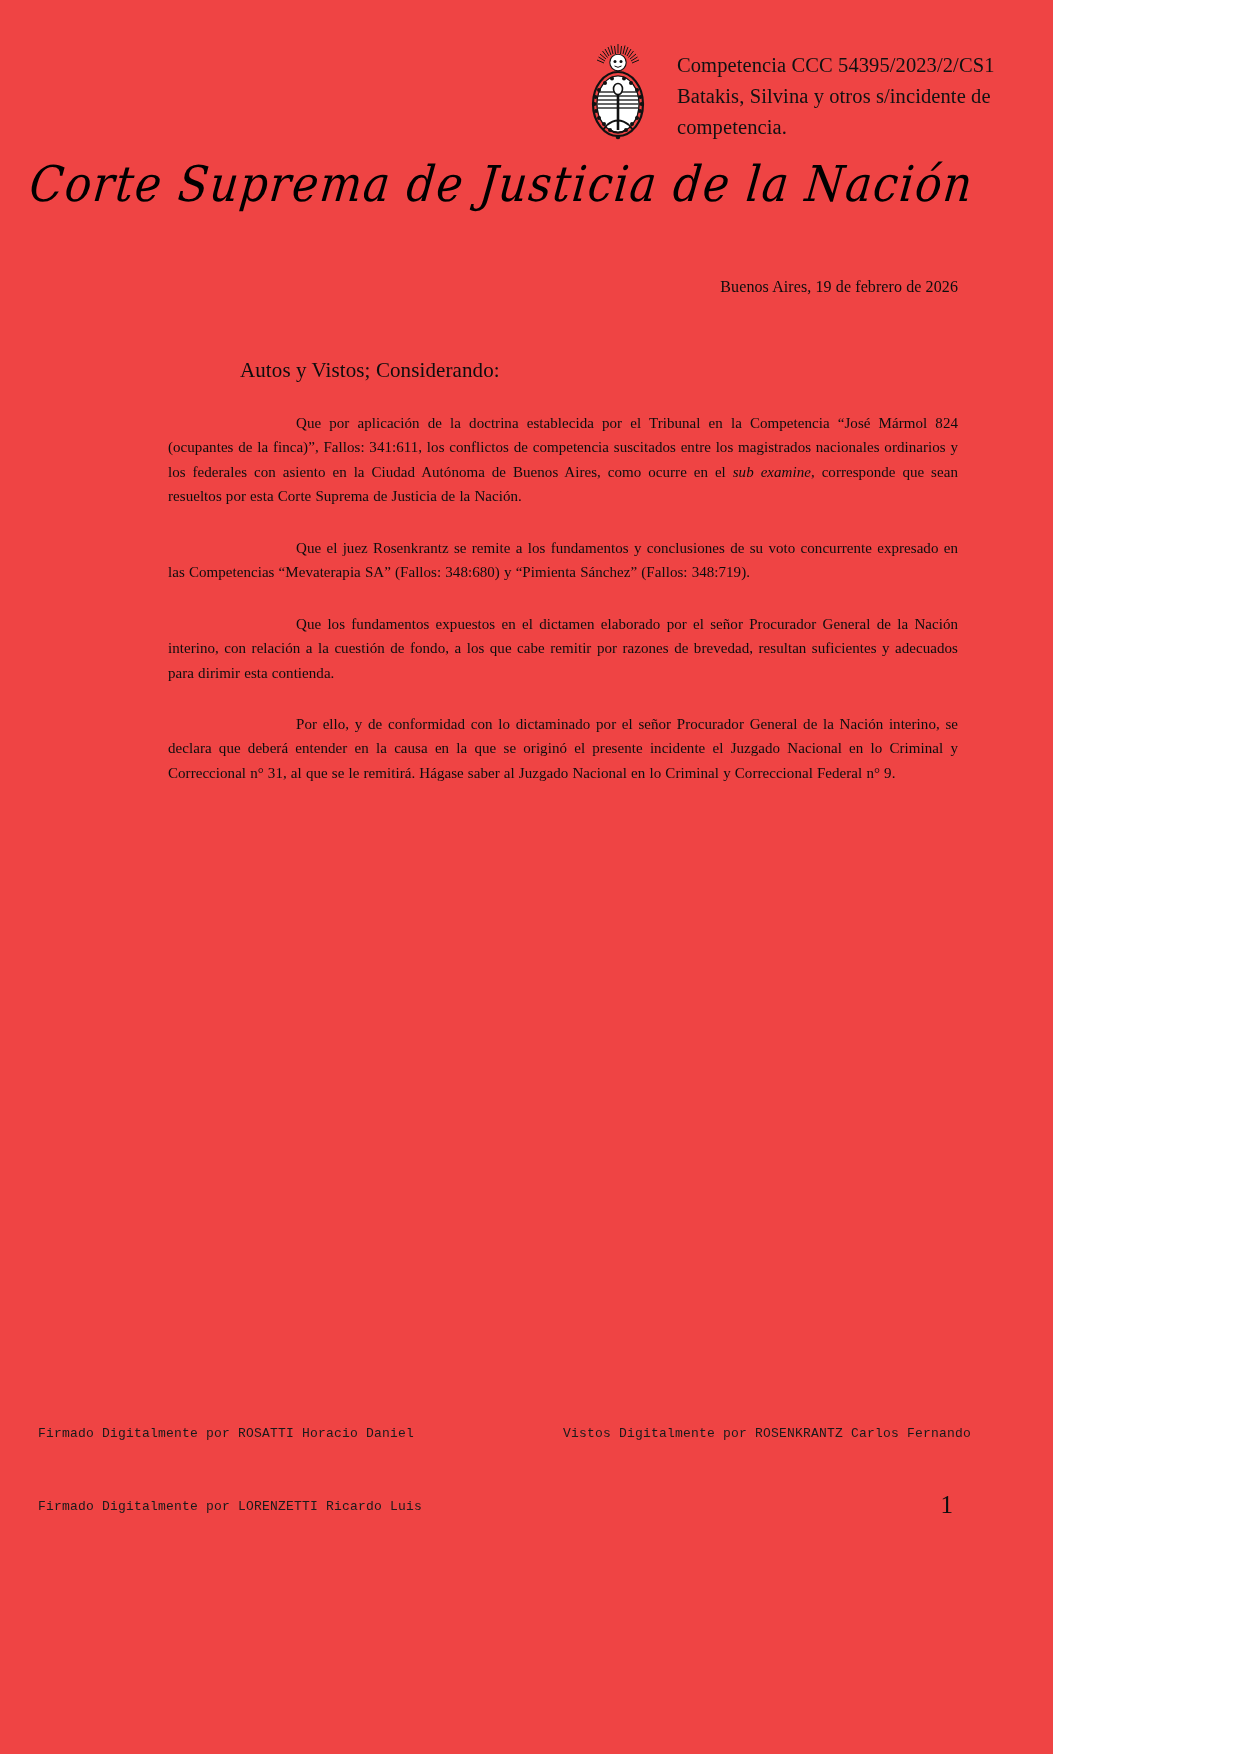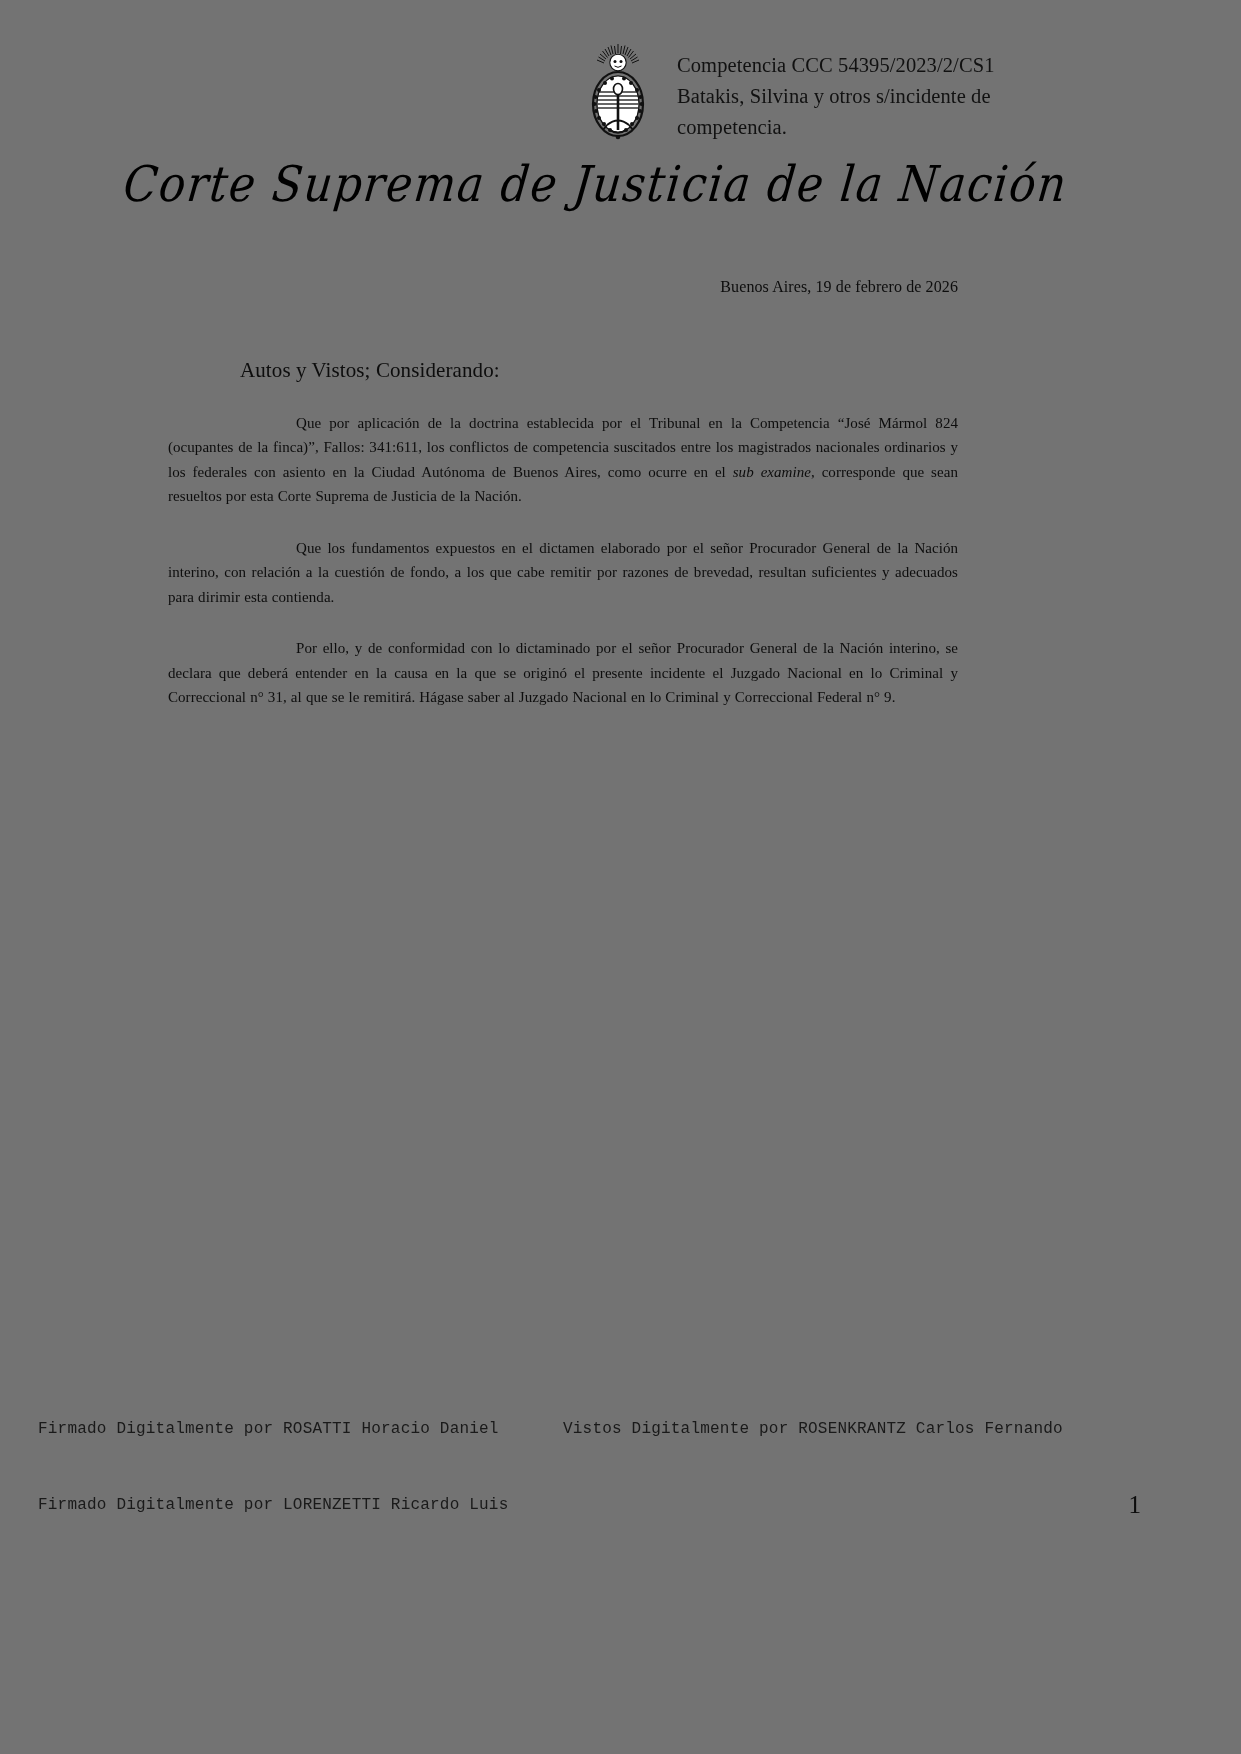--- a/index.html
+++ b/index.html
@@ -2,23 +2,23 @@
 <html><head>
 <meta charset="utf-8">
 <style>
   html, body {
     margin: 0;
     padding: 0;
     background: #ffffff;
   }
   .page {
     position: relative;
-    width: 1241px;
+    width: 1053px;
     height: 1754px;
-    background: #737373;
+    background: #ef4444;
     font-family: "Liberation Serif", "DejaVu Serif", serif;
     color: #0d0d0d;
     overflow: hidden;
     box-sizing: border-box;
   }
 
   
   .header {
     position: absolute;
     top: 40px;
@@ -97,21 +97,21 @@
   p.para.last { margin-bottom: 0; }
   p.para i { font-style: italic; }
 
   
   .signatures {
     position: absolute;
     left: 38px;
     right: 38px;
     bottom: 240px;
     font-family: "Liberation Mono", "DejaVu Sans Mono", monospace;
-    font-size: 16px;
+    font-size: 13px;
     color: #1a1a1a;
     letter-spacing: 0.2px;
   }
   .sig-row {
     display: flex;
     margin-bottom: 58px;
   }
   .sig-row:last-child { margin-bottom: 0; }
   .sig-left { width: 525px; flex: 0 0 525px; }
   .sig-right { flex: 1 1 auto; }
@@ -210,20 +210,21 @@
 
   <div class="court-title">
     <span>Corte Suprema de Justicia de la Nación</span>
   </div>
 
   <div class="body-area">
     <div class="dateline">Buenos Aires, 19 de febrero de 2026</div>
     <div class="vistos">Autos y Vistos; Considerando:</div>
 
     <p class="para">Que por aplicación de la doctrina establecida por el Tribunal en la Competencia “José Mármol 824 (ocupantes de la finca)”, Fallos: 341:611, los conflictos de competencia suscitados entre los magistrados nacionales ordinarios y los federales con asiento en la Ciudad Autónoma de Buenos Aires, como ocurre en el <i>sub examine</i>, corresponde que sean resueltos por esta Corte Suprema de Justicia de la Nación.</p>
+    <p class="para">Que el juez Rosenkrantz se remite a los fundamentos y conclusiones de su voto concurrente expresado en las Competencias “Mevaterapia SA” (Fallos: 348:680) y “Pimienta Sánchez” (Fallos: 348:719).</p>
     <p class="para">Que los fundamentos expuestos en el dictamen elaborado por el señor Procurador General de la Nación interino, con relación a la cuestión de fondo, a los que cabe remitir por razones de brevedad, resultan suficientes y adecuados para dirimir esta contienda.</p>
     <p class="para last">Por ello, y de conformidad con lo dictaminado por el señor Procurador General de la Nación interino, se declara que deberá entender en la causa en la que se originó el presente incidente el Juzgado Nacional en lo Criminal y Correccional n° 31, al que se le remitirá. Hágase saber al Juzgado Nacional en lo Criminal y Correccional Federal n° 9.</p>
   </div>
 
   <div class="signatures">
     <div class="sig-row">
       <div class="sig-left">Firmado Digitalmente por ROSATTI Horacio Daniel</div>
       <div class="sig-right">Vistos Digitalmente por ROSENKRANTZ Carlos Fernando</div>
     </div>
     <div class="sig-row">

